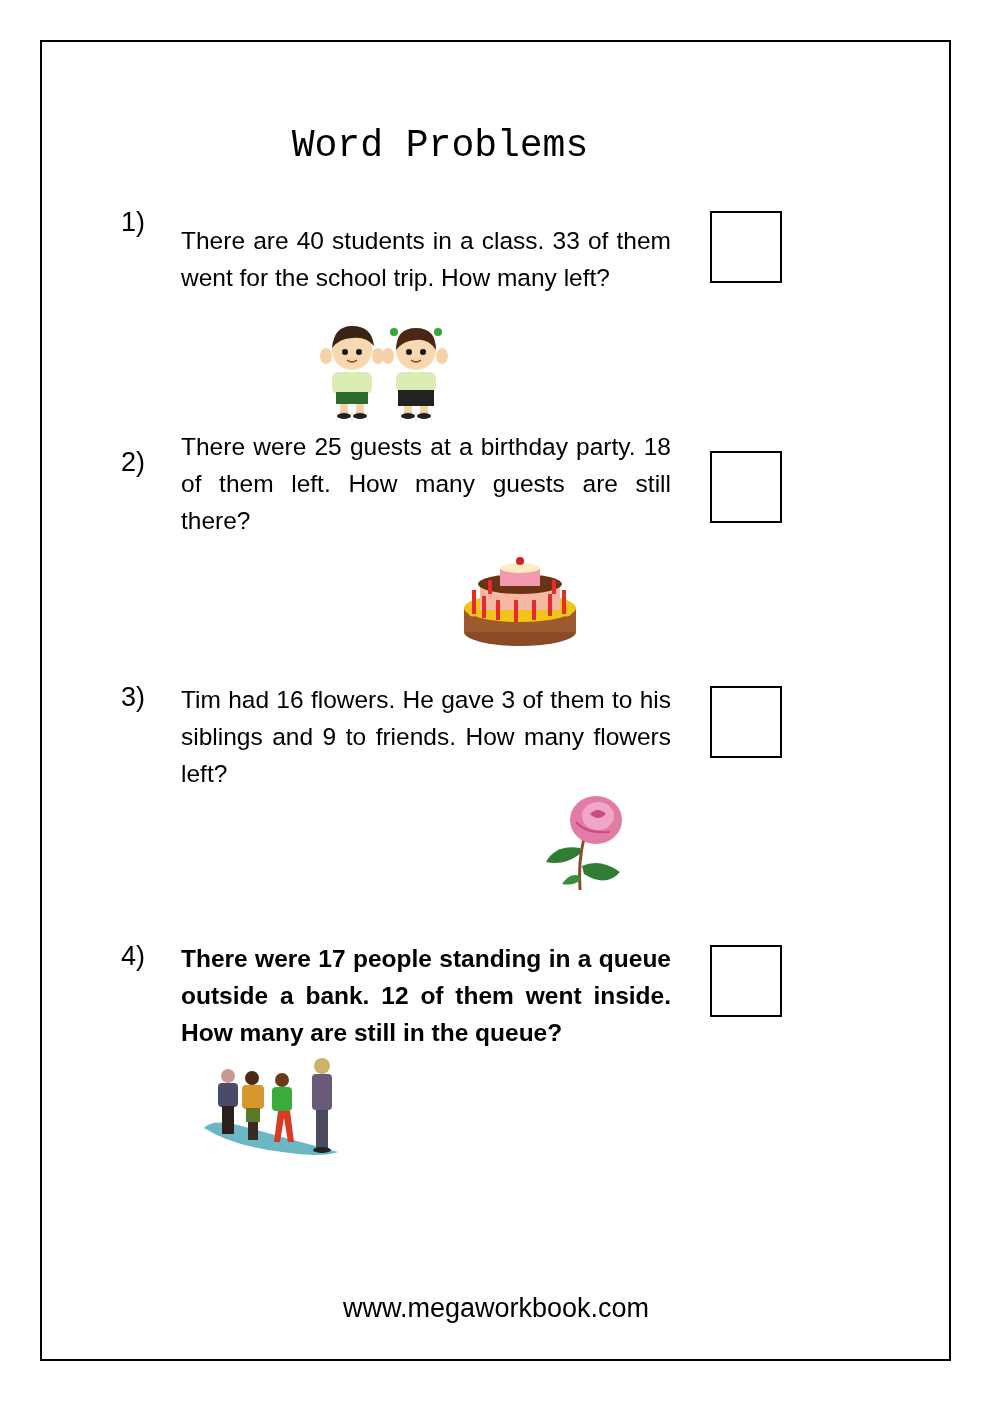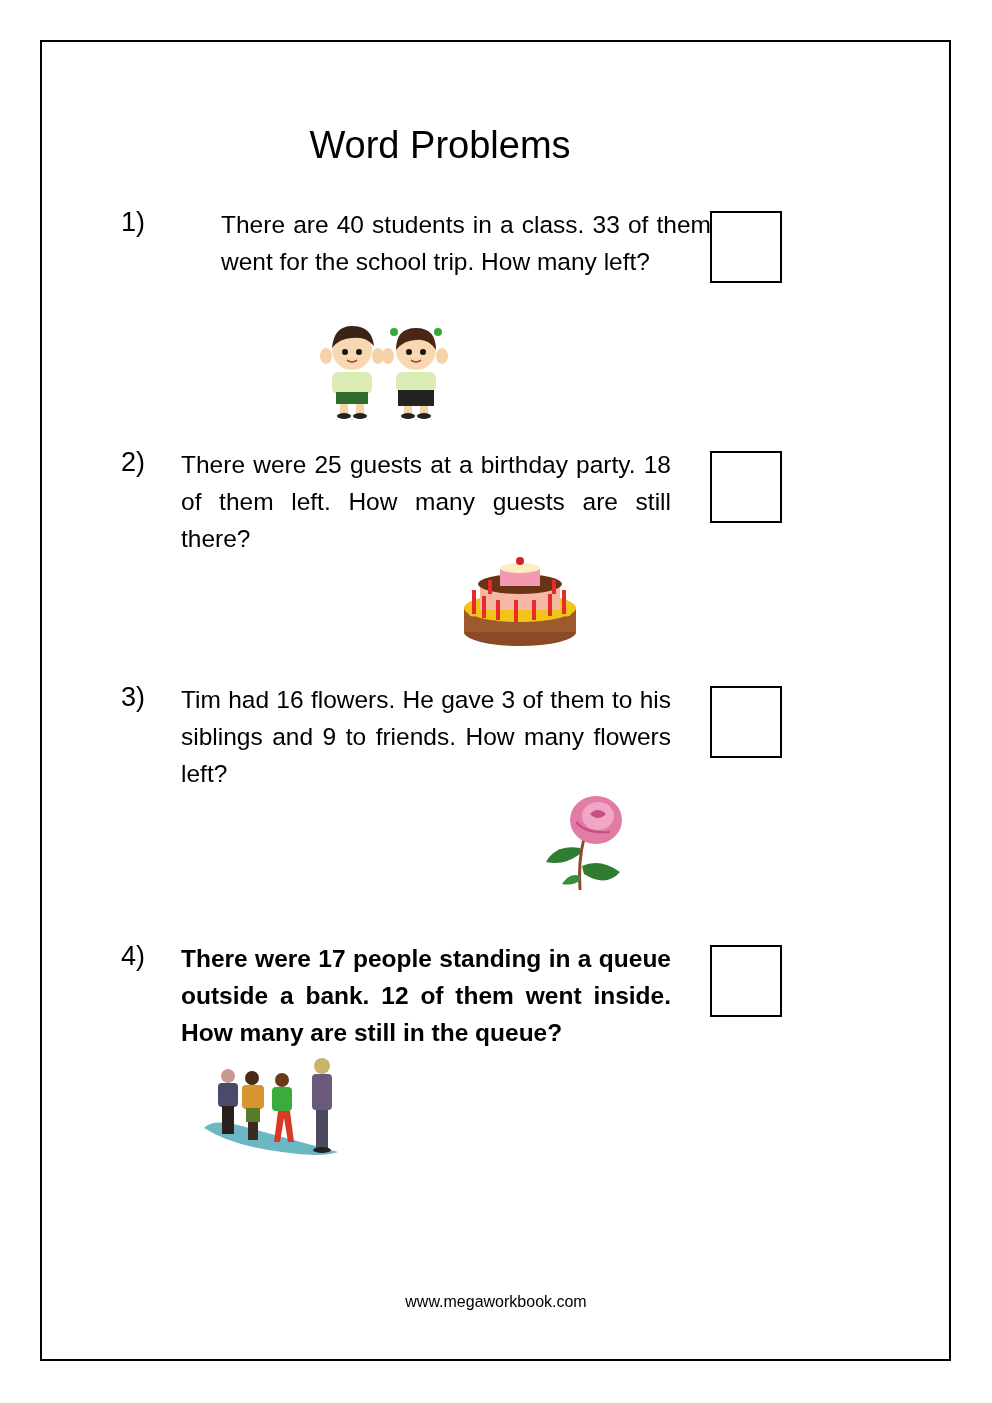--- a/index.html
+++ b/index.html
@@ -1,34 +1,34 @@
 <!DOCTYPE html>
 <html><head>
 <meta charset="utf-8">
 <style>
   html, body { margin: 0; padding: 0; background: #ffffff; }
   body { width: 992px; height: 1403px; position: relative; overflow: hidden; font-family: "DejaVu Sans", sans-serif; }
   .page-border { position: absolute; left: 40px; top: 40px; width: 911px; height: 1321px; border: 2px solid #000; box-sizing: border-box; }
-  .title { position: absolute; left: 0; width: 880px; top: 124px; text-align: center; font-family: Liberation Sans, sans-serif; font-size: 38px; color: #000; letter-spacing: 0px; }
+  .title { position: absolute; left: 0; width: 880px; top: 124px; text-align: center; font-family: Liberation Mono, monospace; font-size: 38px; color: #000; letter-spacing: 0px; }
   .problem-num { position: absolute; left: 121px; font-family: "Liberation Sans", sans-serif; font-size: 27px; color: #000; }
   .problem-text { position: absolute; left: 181px; width: 490px; font-family: "Liberation Sans", sans-serif; font-size: 24.5px; line-height: 37px; color: #000; text-align: justify; text-align-last: left; }
   .answer-box { position: absolute; left: 710px; width: 72px; height: 72px; border: 2px solid #000; box-sizing: border-box; background: #fff; }
   .illus { position: absolute; }
-  .footer { position: absolute; left: 0; width: 992px; top: 1293px; text-align: center; font-family: "Liberation Sans", sans-serif; font-size: 16px; color: #000; }
+  .footer { position: absolute; left: 0; width: 992px; top: 1293px; text-align: center; font-family: "Liberation Sans", sans-serif; font-size: 27px; color: #000; }
 </style>
 </head>
 <body>
 
 <div class="page-border"></div>
 
 <div class="title">Word Problems</div>
 
 <div>
   <div class="problem-num" style="top:207px;">1)</div>
-  <div class="problem-text" style="top:206px;margin-left:40px;">There are 40 students in a class. 33 of them went for the school trip. How many left?</div>
+  <div class="problem-text" style="top:222px;">There are 40 students in a class. 33 of them went for the school trip. How many left?</div>
   <div class="answer-box" style="top:211px;"></div>
   <svg class="illus" style="left:318px; top:316px;" width="132" height="106" viewBox="0 0 132 106">
 
     <ellipse cx="8" cy="40" rx="6" ry="8" fill="#f6d2a8"></ellipse>
     <ellipse cx="60" cy="40" rx="6" ry="8" fill="#f6d2a8"></ellipse>
     <rect x="14" y="56" width="40" height="22" rx="6" fill="#d9ecb3"></rect>
     <rect x="18" y="76" width="32" height="12" fill="#2f6b2a"></rect>
     <rect x="22" y="88" width="8" height="10" fill="#f6d2a8"></rect>
     <rect x="38" y="88" width="8" height="10" fill="#f6d2a8"></rect>
     <ellipse cx="26" cy="100" rx="7" ry="3" fill="#222"></ellipse>
@@ -52,21 +52,21 @@
     <circle cx="76" cy="16" r="4" fill="#3aa63a"></circle>
     <circle cx="120" cy="16" r="4" fill="#3aa63a"></circle>
     <circle cx="91" cy="36" r="3" fill="#111"></circle>
     <circle cx="105" cy="36" r="3" fill="#111"></circle>
     <path d="M93 44 Q98 48 103 44" stroke="#a33" stroke-width="1.5" fill="none"></path>
   </svg>
 </div>
 
 <div>
   <div class="problem-num" style="top:447px;">2)</div>
-  <div class="problem-text" style="top:446px;">There were 25 guests at a birthday party. 18 of them left. How many guests are still there?</div>
+  <div class="problem-text" style="top:428px;">There were 25 guests at a birthday party. 18 of them left. How many guests are still there?</div>
   <div class="answer-box" style="top:451px;"></div>
   <svg class="illus" style="left:460px; top:552px;" width="124" height="98" viewBox="0 0 124 98">
     <ellipse cx="60" cy="80" rx="56" ry="14" fill="#8a4a25"></ellipse>
     <rect x="4" y="56" width="112" height="24" fill="#9c5a2e"></rect>
     <ellipse cx="60" cy="56" rx="56" ry="14" fill="#f0c419"></ellipse>
     <path d="M6 58 Q12 70 18 60 Q24 72 30 62 Q38 74 44 62 Q52 72 58 62 Q66 74 72 62 Q80 72 86 62 Q94 72 100 60 Q108 70 114 58" fill="#f0c419"></path>
     <rect x="20" y="32" width="80" height="26" fill="#f5b8a5"></rect>
     <ellipse cx="60" cy="32" rx="42" ry="10" fill="#6b3315"></ellipse>
     <rect x="40" y="16" width="40" height="18" fill="#f29bb0"></rect>
     <ellipse cx="60" cy="16" rx="20" ry="5" fill="#fbeec0"></ellipse>

